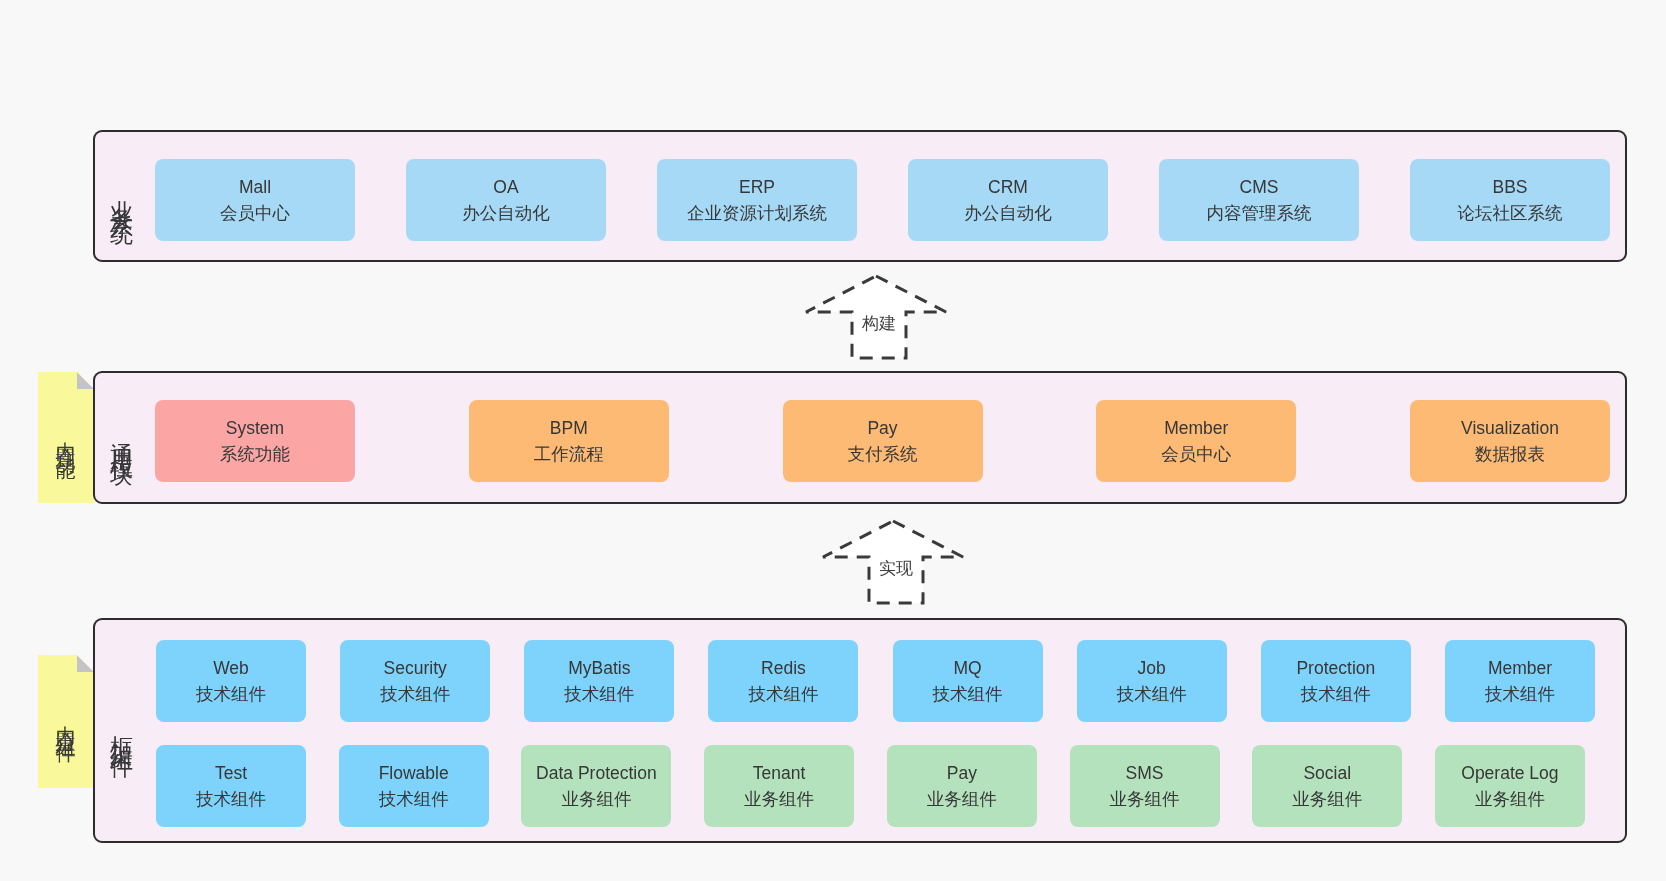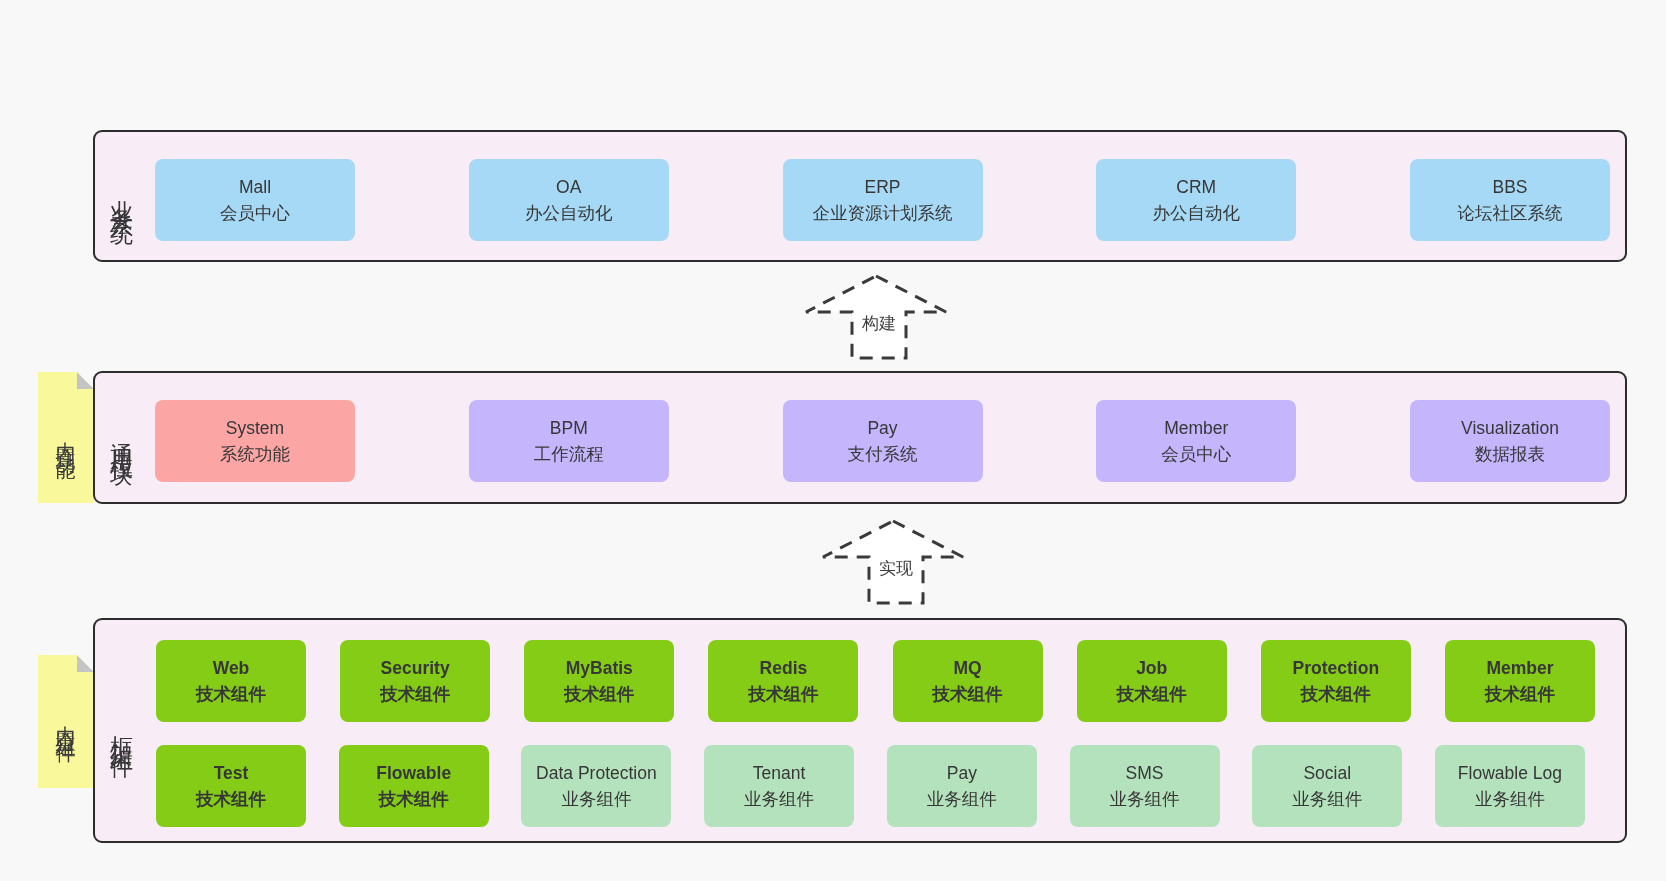--- a/index.html
+++ b/index.html
@@ -43,22 +43,22 @@
     text-align:center;
     font-size:17.5px; line-height:26px;
     color:#373737;
     padding:0 6px;
   }
   .w200 { width:200px; }
   .w150 { width:150px; }
   .row-b2 .box { padding:0 13px; }
   .blue       { background:#a6d9f5; }
   .red        { background:#fca5a5; }
-  .pink       { background:#c4b5fd; }
-  .green      { background:#84cc16;font-weight:bold; }
+  .pink       { background:#fdba74; }
+  .green      { background:#7dd3fc; }
   .lightgreen { background:#b4e2bc; }
   .note {
     position:absolute; left:38px; width:56px;
     background:#f9f99c;
     clip-path:polygon(0 0, calc(100% - 17px) 0, 100% 17px, 100% 100%, 0 100%);
     z-index:0;
   }
   .note-2 { top:372px; height:131px; }
   .note-3 { top:655px; height:133px; }
   .note .fold {
@@ -112,20 +112,24 @@
     </div>
     <div class="box blue w200">
       <div>ERP</div>
       <div>企业资源计划系统</div>
     </div>
     <div class="box blue w200">
       <div>CRM</div>
       <div>办公自动化</div>
     </div>
     <div class="box blue w200">
+      <div>CMS</div>
+      <div>内容管理系统</div>
+    </div>
+    <div class="box blue w200">
       <div>BBS</div>
       <div>论坛社区系统</div>
     </div>
   </div>
 </section>
 
 <svg class="arrow arrow-1" width="170" height="100">
   <polygon points="84,11 154,47 114,47 114,93 60,93 60,47 14,47"></polygon>
   <text x="87" y="64" text-anchor="middle">构建</text>
 </svg>
@@ -220,17 +224,17 @@
     </div>
     <div class="box lightgreen w150">
       <div>SMS</div>
       <div>业务组件</div>
     </div>
     <div class="box lightgreen w150">
       <div>Social</div>
       <div>业务组件</div>
     </div>
     <div class="box lightgreen w150">
-      <div>Flowable Log</div>
+      <div>Operate Log</div>
       <div>业务组件</div>
     </div>
   </div>
 </section>
 
 </body></html>

